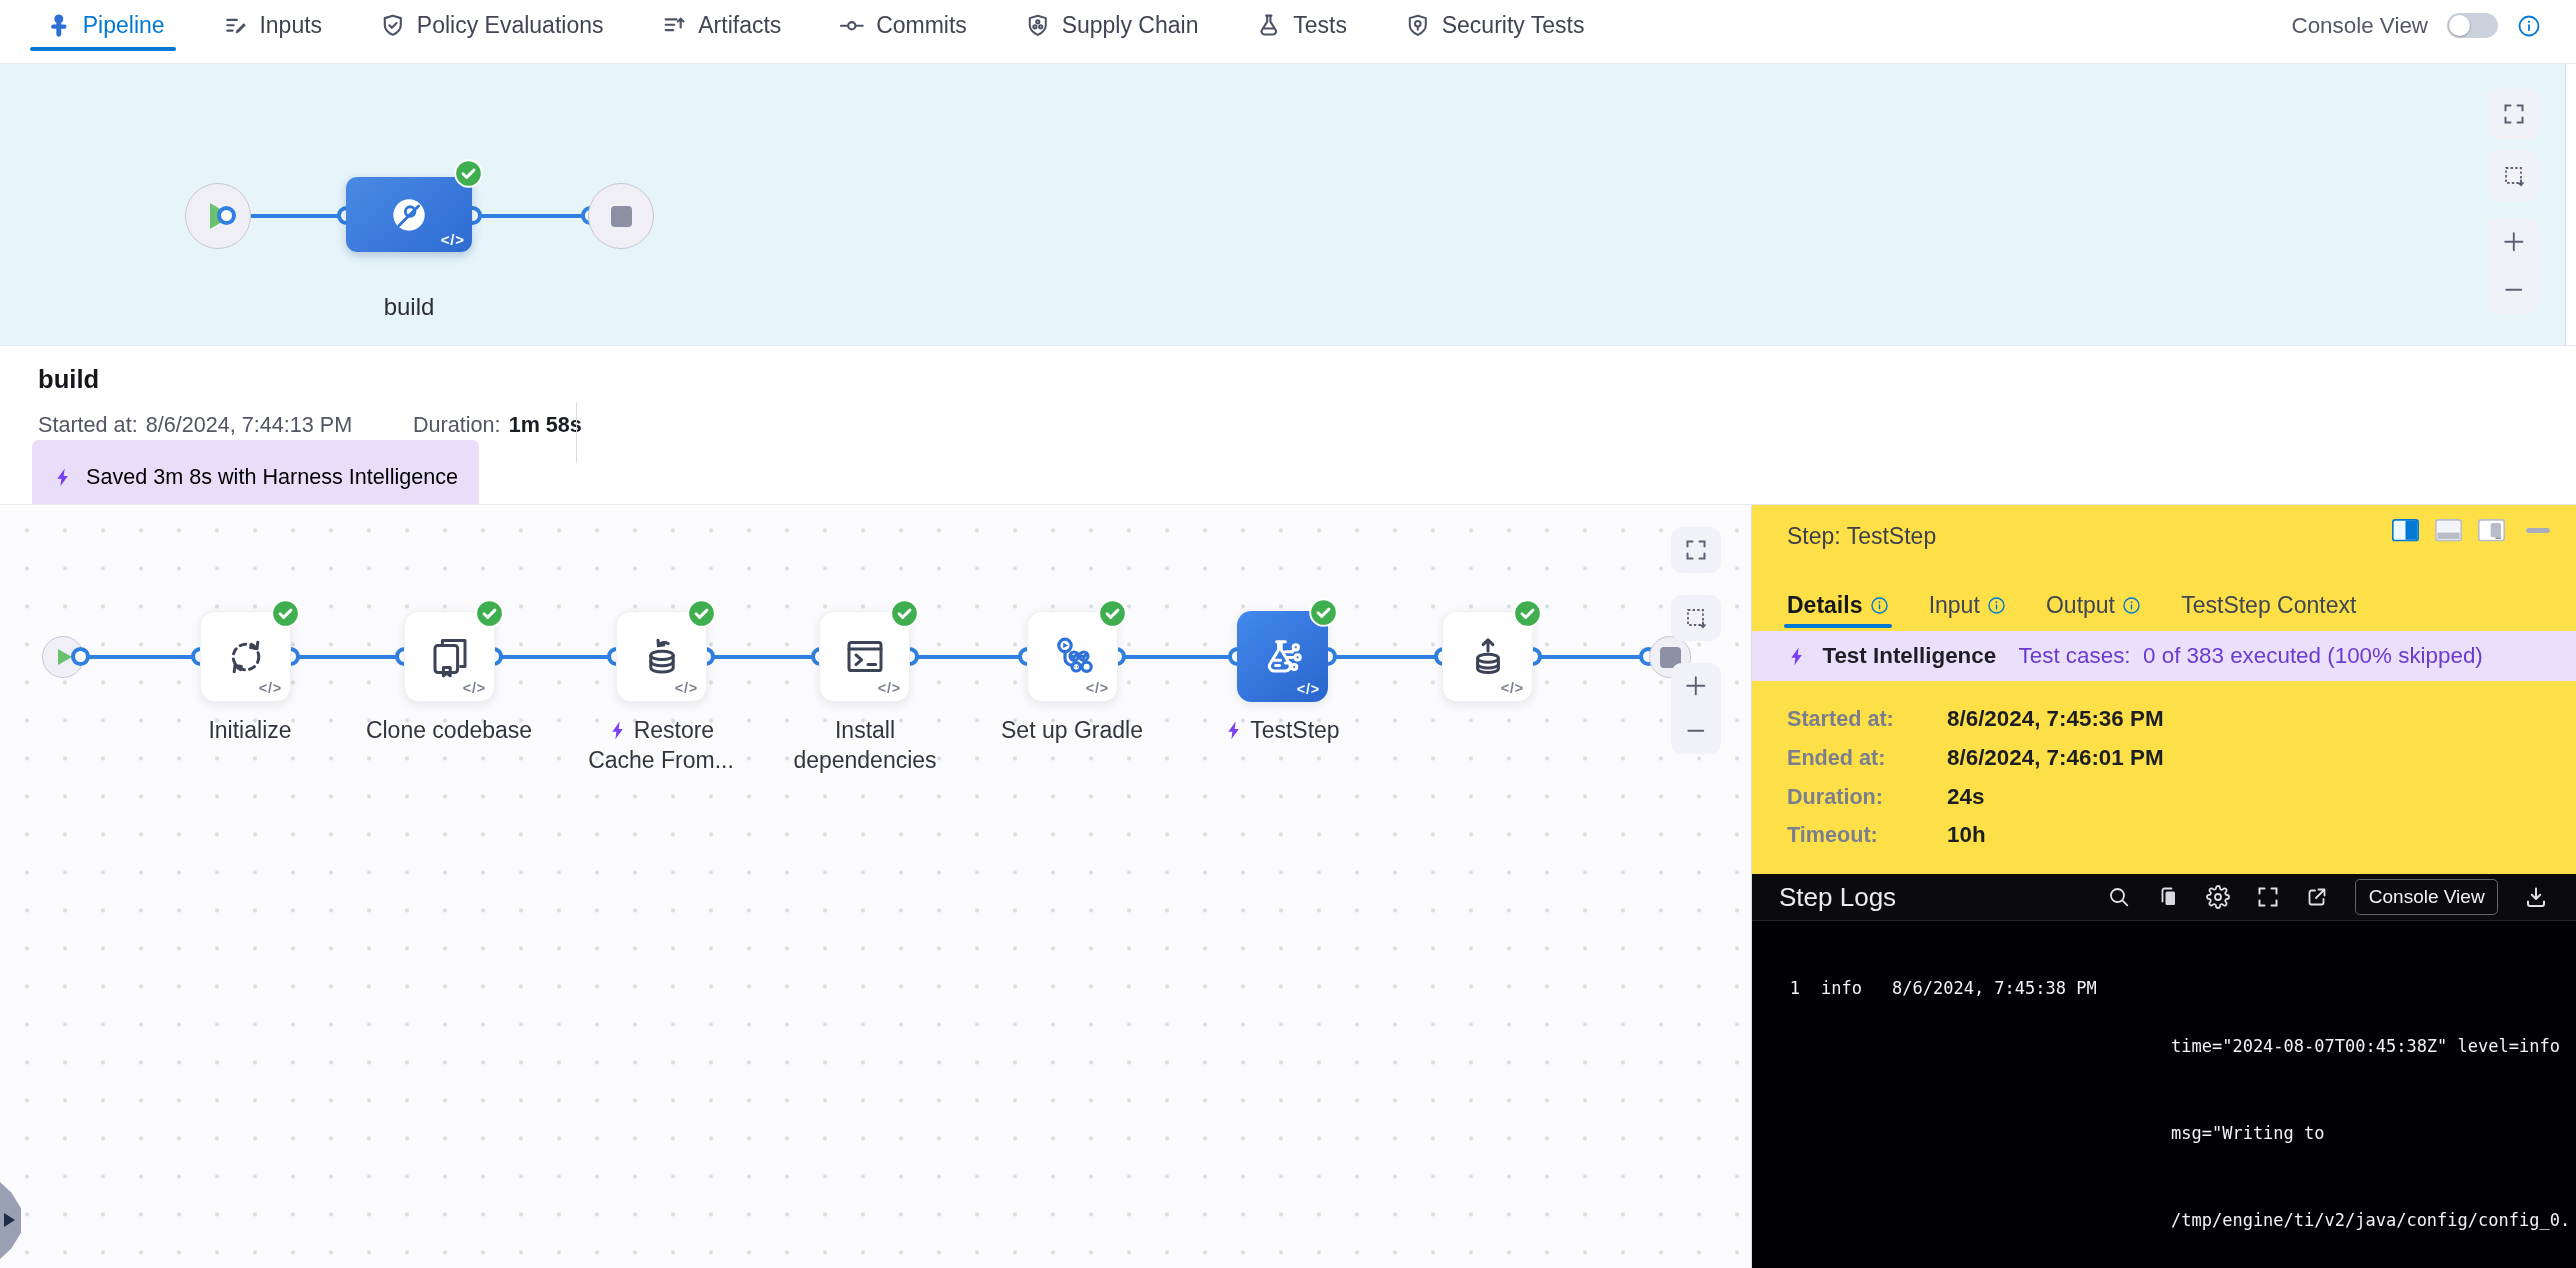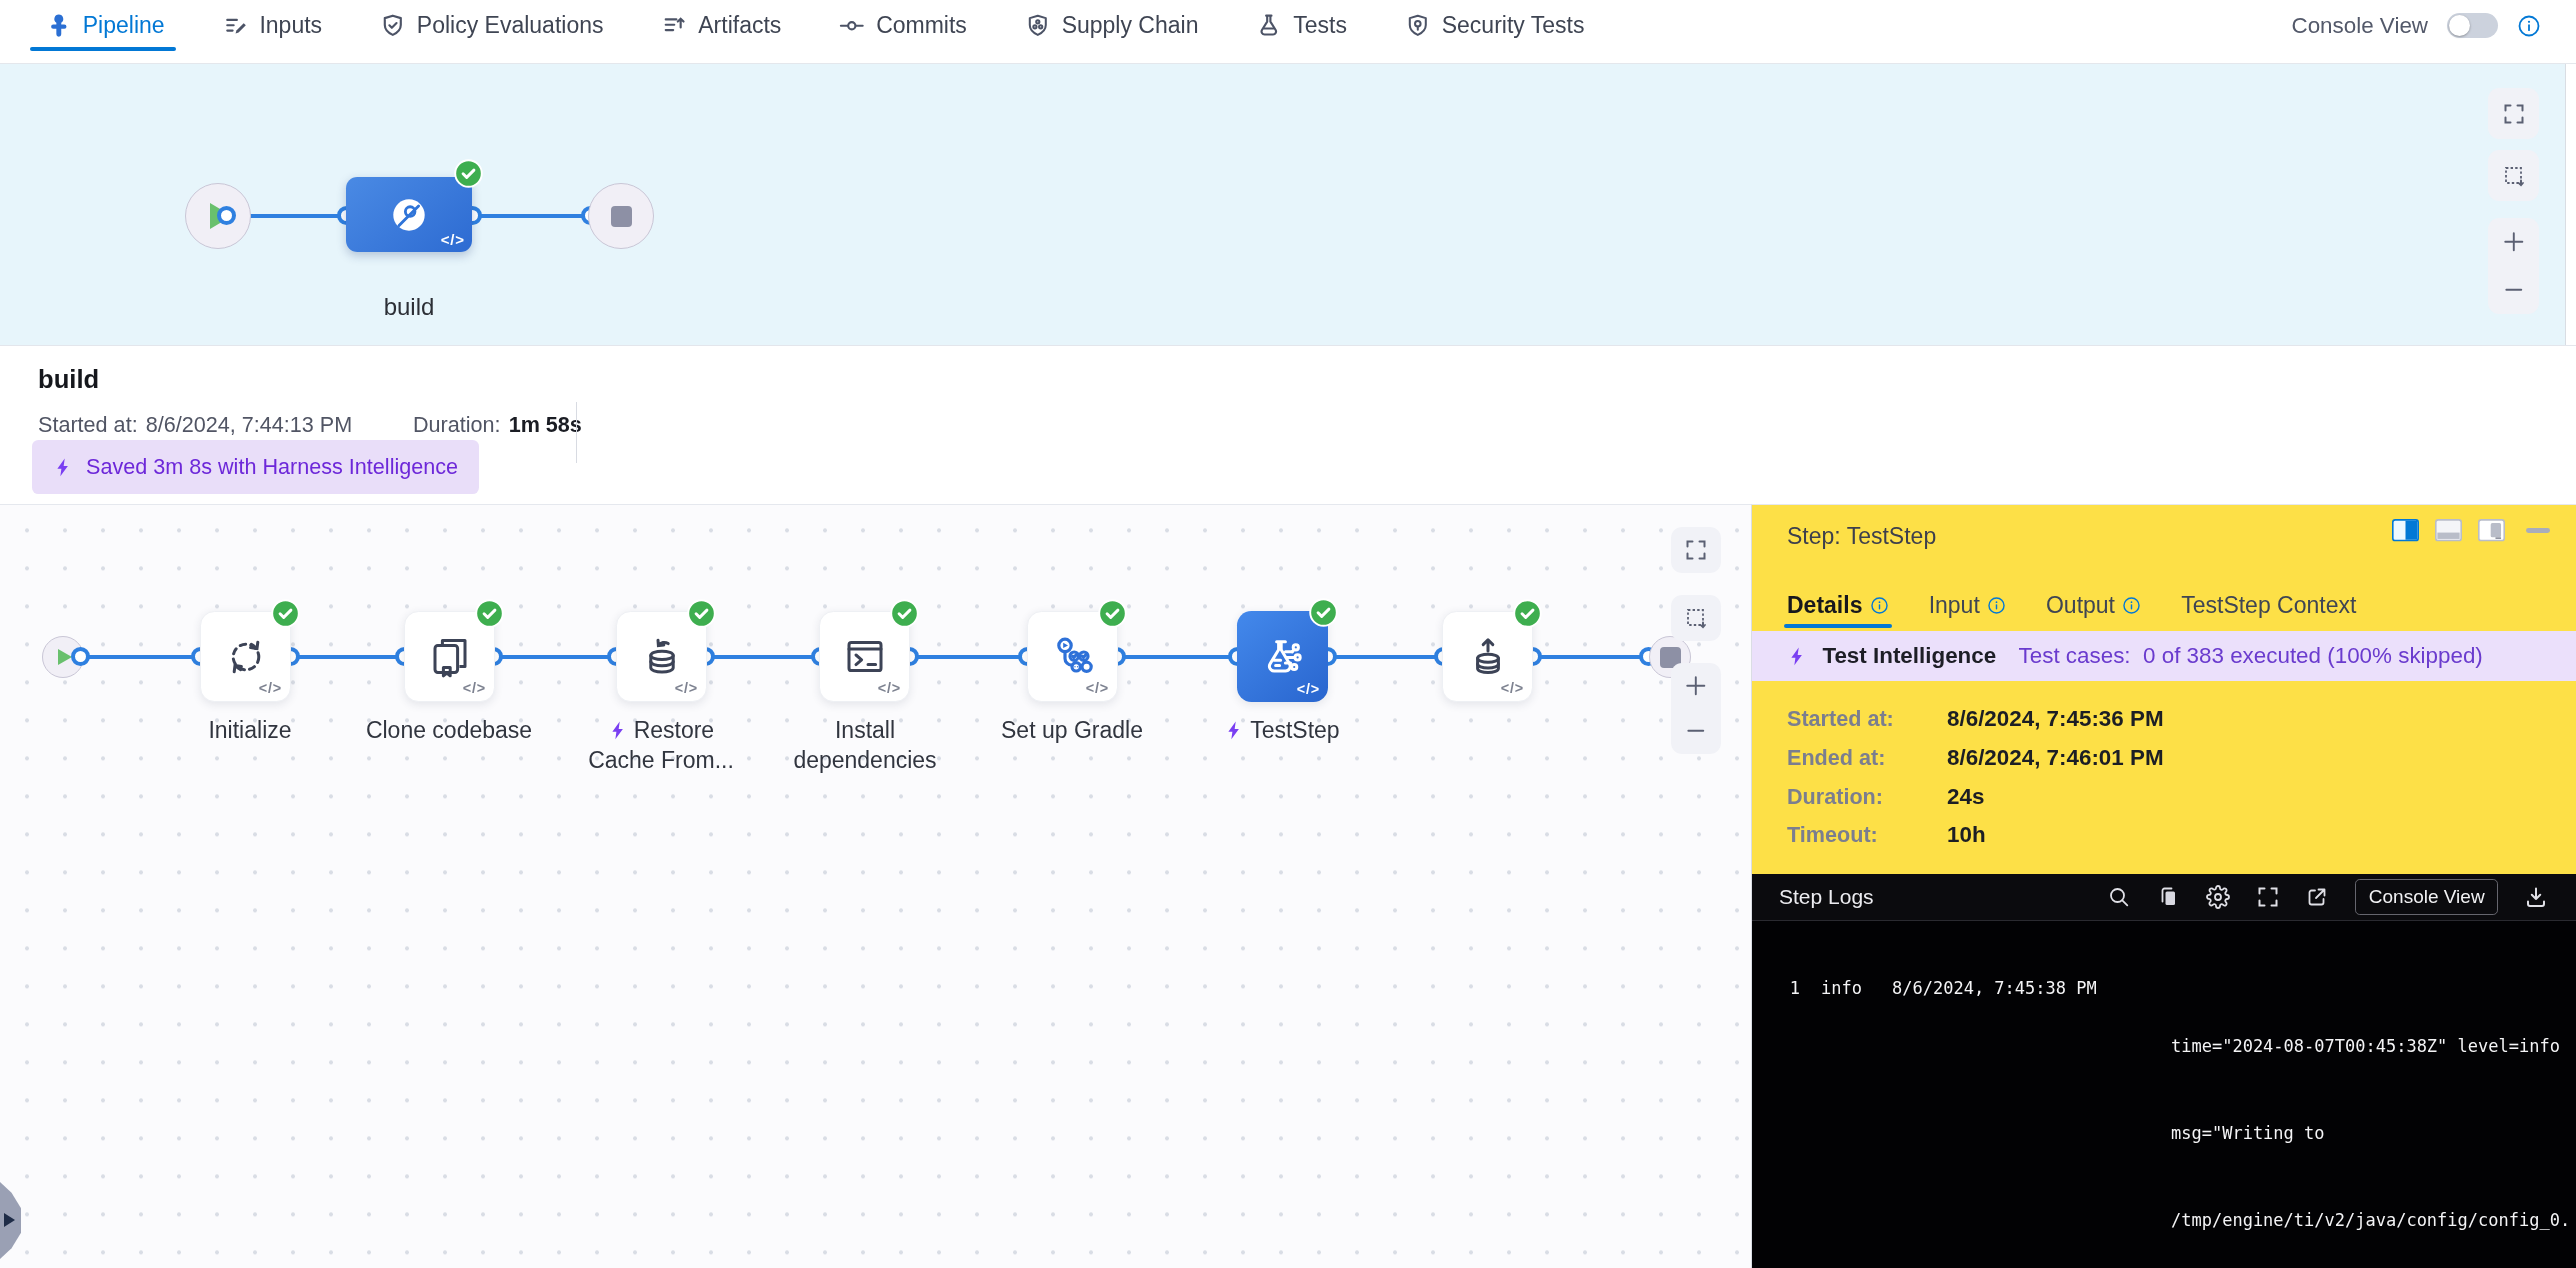--- a/index.html
+++ b/index.html
@@ -55,22 +55,22 @@
   .zbtn svg{width:25.6px;height:25.6px;}
 
   
   .stage-info{position:absolute;top:345px;left:0;width:2576px;height:158px;background:#fff;
        border-top:0.8px solid #e3e6ec;box-sizing:border-box;}
   .si-title{position:absolute;left:38px;top:19px;font-size:25.6px;font-weight:700;color:#15171c;}
   .si-row{position:absolute;left:38px;top:66px;font-size:21.6px;color:#515564;display:flex;gap:8px;}
   .si-duration{position:absolute;left:413px;top:66px;font-size:21.6px;color:#515564;display:flex;gap:8px;}
   .si-duration b{color:#1b1d24;font-weight:700;}
   .si-divider{position:absolute;left:576px;top:56px;width:0.8px;height:61px;background:#d8dbe2;}
-  .ti-badge{position:absolute;left:32px;top:94px;height:42px;padding:6px 21px;display:inline-flex;
-       gap:12px;align-items:center;background:#e9def9;border-radius:6.4px;color:#6d28d9;font-size:21.6px;}
+  .ti-badge{position:absolute;left:32px;top:94px;height:42px;padding:16px 21px;display:inline-flex;
+       gap:12px;align-items:center;background:#e9def9;border-radius:6.4px;color:#000000;font-size:21.6px;}
   .bolt{width:21px;height:21px;}
   .bolt svg{width:21px;height:21px;}
 
   
   .canvas-steps{position:absolute;top:504px;left:0;width:1751px;height:764px;background:#fbfbfd;
        border-top:0.8px solid #e5e8ee;box-sizing:border-box;
        background-image:radial-gradient(circle,#d9dde5 1.9px,transparent 2.2px);
        background-size:38px 38px;background-position:8px 6.4px;}
   .step-node{position:absolute;width:91px;height:91px;top:106px;border-radius:14.4px;background:#fff;
        border:0.8px solid #eef0f4;box-shadow:0 2.4px 8px rgba(40,45,80,.10);box-sizing:border-box;
@@ -105,21 +105,21 @@
   .banner .b-detail{font-size:22.4px;color:#6a3bce;margin-left:8px;white-space:pre-wrap;}
   .detail-rows{position:absolute;left:35px;top:201px;}
   .detail-row{display:flex;margin-bottom:12.8px;align-items:baseline;}
   .d-label{width:160px;font-size:21.6px;font-weight:600;color:#7b7e8f;}
   .d-value{font-size:22.4px;font-weight:700;color:#1c1e24;}
 
   
   .logs{position:absolute;top:369px;left:0;width:825px;height:395px;}
   .logs-head{height:46px;background:#0b0b0e;display:flex;align-items:center;
        padding:0 29px 0 27px;box-sizing:border-box;}
-  .logs-title{font-size:21px;color:#ececf0;}
+  .logs-title{font-size:26px;color:#ececf0;}
   .logs-icons{margin-left:auto;display:flex;gap:25.6px;align-items:center;color:#e0e0e6;}
   .logs-icons .lg-ic{width:24px;height:24px;cursor:pointer;}
   .logs-icons .lg-ic svg{width:24px;height:24px;}
   .console-btn{border:0.8px solid #66666e;border-radius:4.8px;padding:5.6px 12.8px;font-size:19px;
        color:#f2f2f4;cursor:pointer;white-space:nowrap;}
   .logs-body{height:349px;background:#020204;border-top:0.8px solid #2a2a30;overflow:hidden;
        box-sizing:border-box;padding:53px 0 0 16px;color:#f4f4f6;
        font-family:"DejaVu Sans Mono","Liberation Mono",monospace;font-size:17px;line-height:29px;}
   .log-entry{display:flex;}
   .ln{width:32px;text-align:right;flex:none;}

